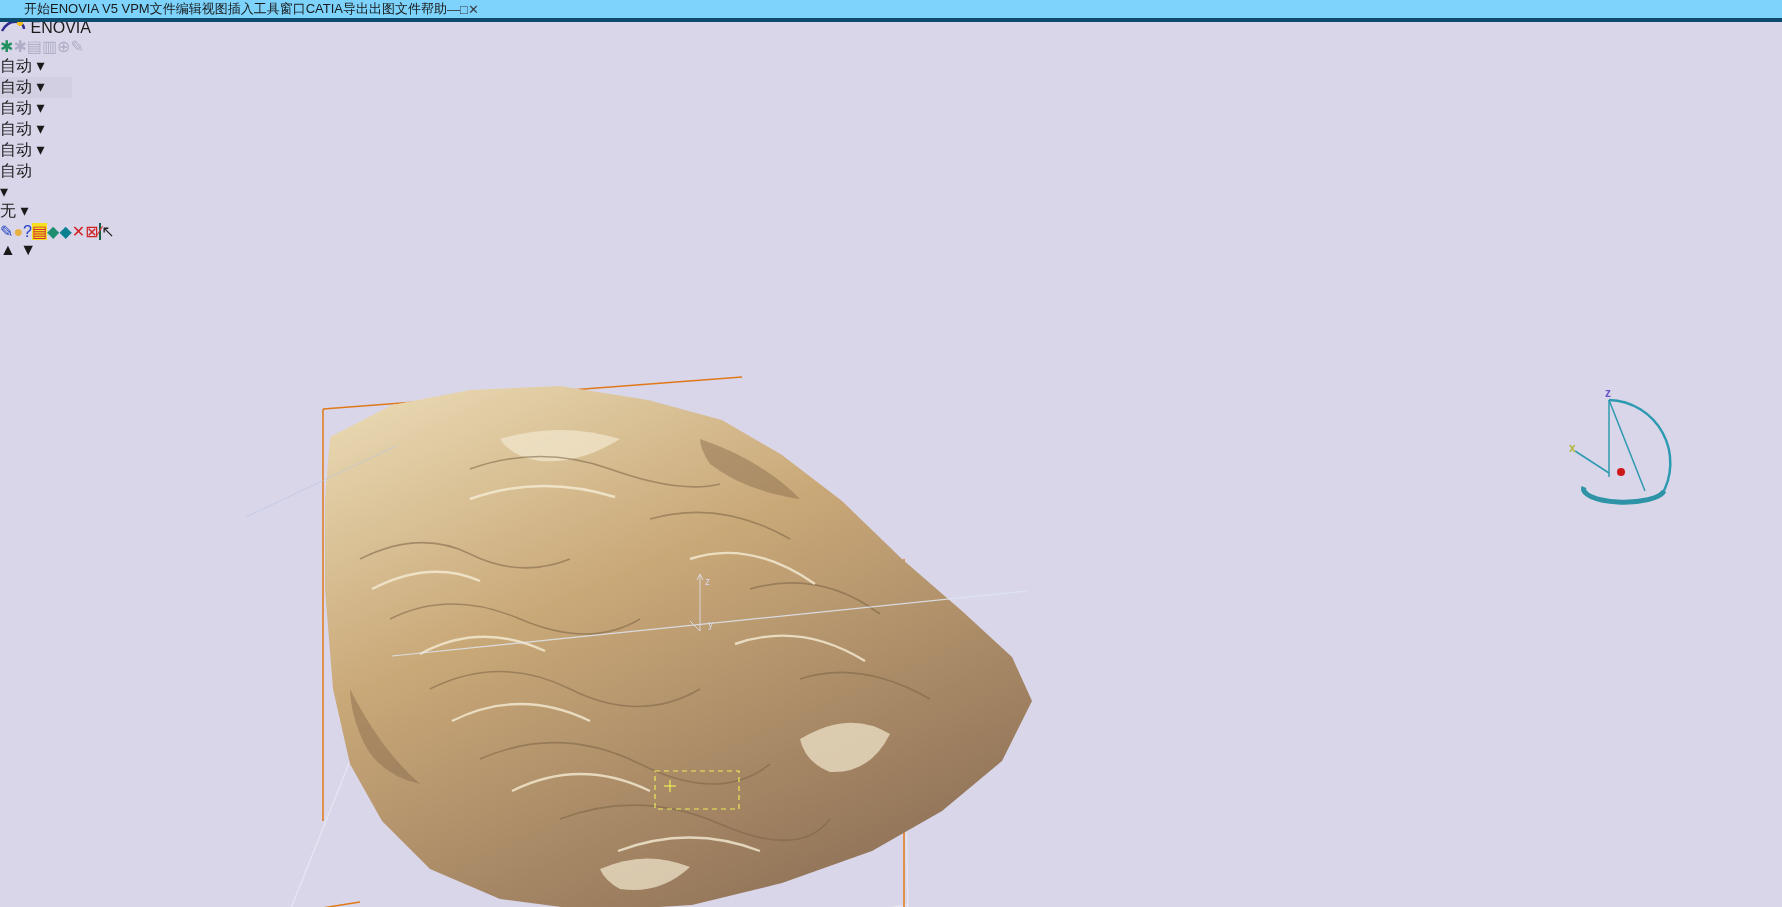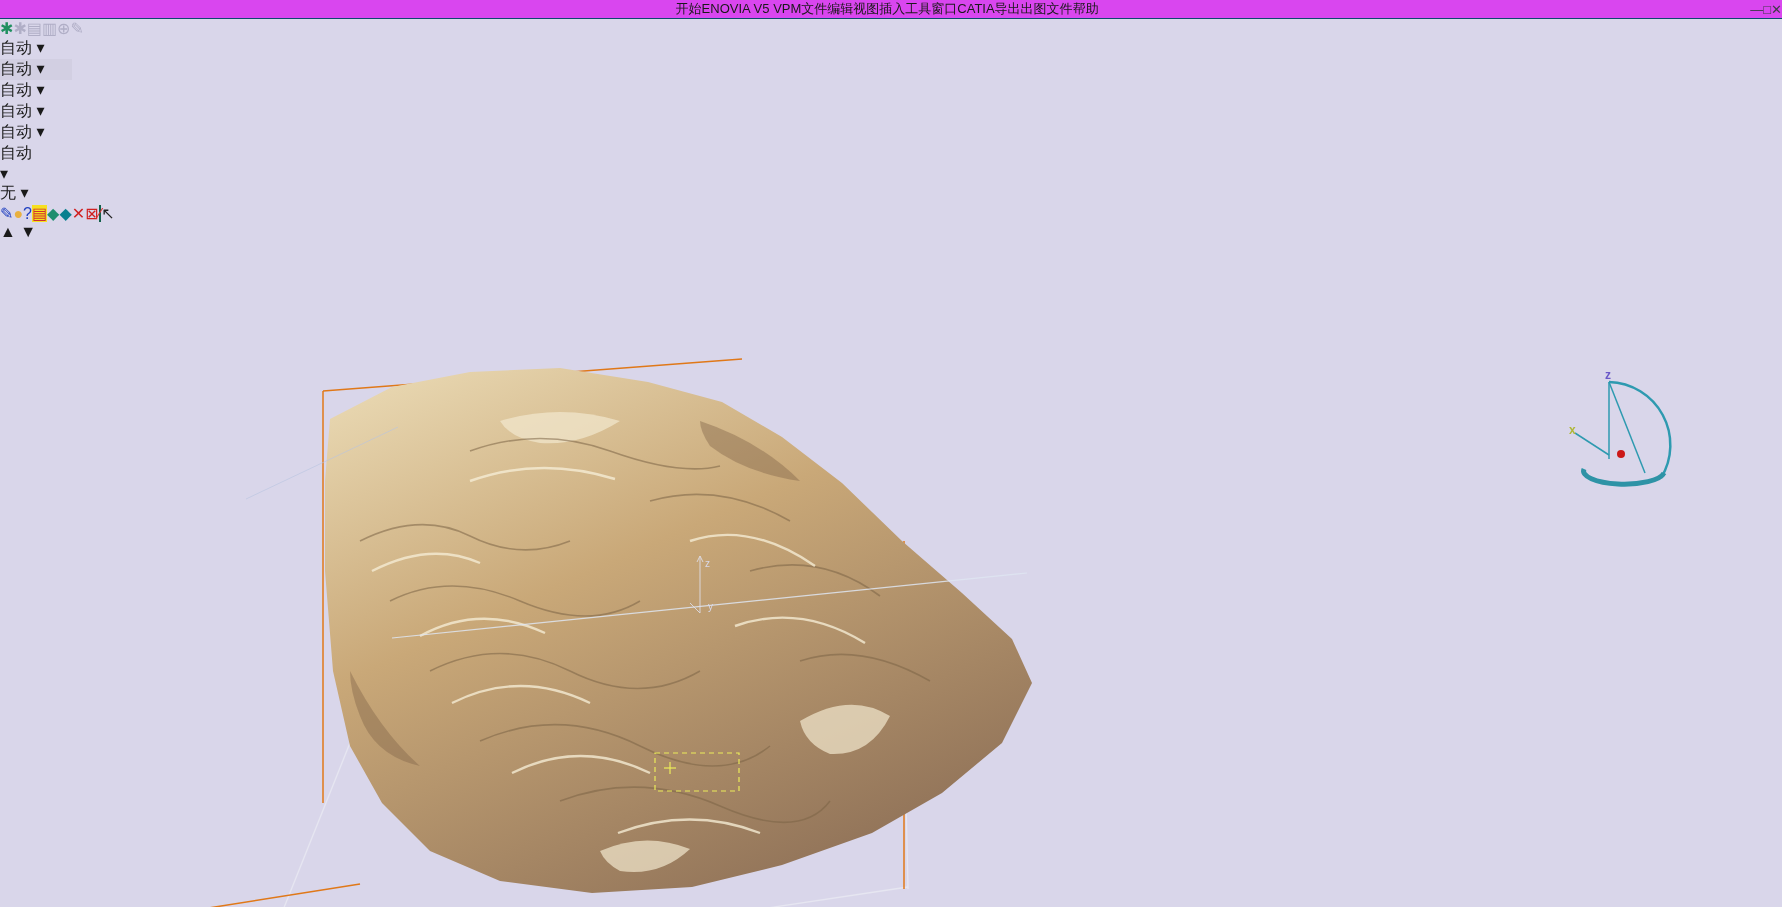--- a/index.html
+++ b/index.html
@@ -1,20 +1,20 @@
 <!DOCTYPE html>
 <html><head>
 <meta charset="utf-8">
 <style>
   html,body{margin:0;padding:0;background:#222;}
   #app{position:relative;width:1782px;height:907px;overflow:hidden;
        font-family:"Liberation Sans",sans-serif;background:#d9d6ea;color:#1a1a1a;}
   
-  .menubar{position:absolute;left:0;top:0;width:1782px;height:18px;background:#d946ef;
-           display:flex;align-items:center;font-size:13px;border-bottom:1px solid #0c4a6e;justify-content:space-between;}
+  .menubar{position:absolute;left:0;top:0;width:1782px;height:18px;background:#7dd3fc;
+           display:flex;align-items:center;font-size:13px;border-bottom:4px solid #0c4a6e;}
   .appicon{width:15px;height:14px;margin:0 6px 0 3px;border-radius:2px;flex:0 0 auto;
            background:radial-gradient(circle at 55% 45%,#f7a83c 0 28%,#173;}
   .appicon{background:radial-gradient(circle at 55% 45%,#f7a83c 0%,#c2541d 40%,#10103a 70%);}
   .menuitems{display:flex;gap:24px;align-items:center;height:18px;}
   .mitem{cursor:default;line-height:17px;padding:0 3px;white-space:nowrap;}
   .mitem.hl{background:#e7dfbc;border:1px solid #c9c19a;line-height:15px;}
   .wctrl{position:absolute;right:4px;top:0;display:flex;gap:4px;}
   .wbtn{width:16px!important;height:16px!important;font-size:10px!important;color:#3c3c46;border-radius:0!important;}
   
   .tbar{position:absolute;left:0;width:1782px;display:flex;align-items:center;
@@ -55,20 +55,27 @@
     <div class="wctrl">
       
     <span class="ticon wbtn" style="color: rgb(60, 60, 70);">—</span><span class="ticon wbtn" style="color: rgb(60, 60, 70);">□</span><span class="ticon wbtn" style="color: rgb(60, 60, 70);">✕</span></div>
   </div>
 
   <div class="tbar t1">
     
   <span class="ticon" style="color: rgb(14, 122, 92);">▲</span><span class="ticon" style="color: rgb(14, 122, 92);">△</span><span class="ticon" style="color: rgb(224, 160, 32);">▲</span><span class="ticon bg" style="color: rgb(224, 48, 48); background: rgb(20, 96, 74);">∕</span><span class="ticon" style="color: rgb(34, 34, 34);">2</span><span class="ticon bg" style="color: rgb(255, 255, 255); background: rgb(240, 128, 48);">+</span><span class="ticon bg" style="color: rgb(255, 255, 255); background: rgb(20, 96, 74);">★</span><span class="ticon" style="color: rgb(14, 122, 92);">◣</span><span class="ticon" style="color: rgb(232, 192, 32);">▼</span><span class="ticon" style="color: rgb(31, 158, 158);">◆</span><span class="vsep"></span><span class="ticon bg" style="color: rgb(208, 48, 48); background: rgb(228, 236, 248);">▶</span><span class="ticon bg" style="color: rgb(208, 48, 48); background: rgb(228, 236, 248);">◀</span><span class="vsep"></span><span class="ticon" style="color: rgb(192, 48, 96);">∷</span><span class="ticon" style="color: rgb(208, 48, 48);">✕</span><span class="ticon" style="color: rgb(85, 85, 85);">✂</span><span class="ticon" style="color: rgb(216, 160, 32);">Ω</span><span style="width: 26px; flex: 0 0 auto;"></span><span class="ticon" style="color: rgb(17, 17, 17);">·</span><span class="ticon" style="color: rgb(17, 17, 17);">∕</span><span class="ticon" style="color: rgb(85, 85, 85);">▱</span><span class="ticon" style="color: rgb(17, 17, 17);">○</span><span style="width: 26px; flex: 0 0 auto;"></span><span class="ticon" style="color: rgb(24, 40, 192);">U</span><span class="ticon bg" style="color: rgb(224, 48, 48); background: rgb(42, 122, 80);">▣</span><span class="ticon" style="color: rgb(176, 48, 48);">✱</span><span class="ticon bg" style="color: rgb(255, 255, 255); background: rgb(42, 122, 80);">▦</span><span class="ticon bg" style="color: rgb(224, 48, 48); background: rgb(42, 122, 80);">◧</span><span class="ticon" style="color: rgb(32, 64, 192);">▤</span><span class="ticon" style="color: rgb(48, 96, 192);">◉</span><span class="ticon" style="color: rgb(184, 184, 200);">◌</span><span class="vsep"></span><span class="ticon" style="color: rgb(192, 48, 144);">◈</span><span class="ticon" style="color: rgb(42, 122, 80);">▦</span><span class="ticon" style="color: rgb(208, 48, 48);">⇄</span><span class="ticon" style="color: rgb(10, 128, 144);">a</span><span class="ticon" style="color: rgb(208, 96, 160);">✓</span><span class="ticon" style="color: rgb(112, 48, 192);">√</span><span class="vsep"></span><span class="ticon" style="color: rgb(32, 48, 192);">∿</span><span class="ticon" style="color: rgb(16, 144, 144);">○</span><span class="ticon" style="color: rgb(16, 144, 144);">✱</span><span class="vsep"></span><span class="ticon" style="color: rgb(128, 96, 192);">☺</span></div>
 
   <div class="tbar t2">
+    <div class="logo">
+      <svg width="26" height="14">
+        <path d="M2,12 Q8,1 18,3 Q24,5 24,10" fill="none" stroke="#2a2a8c" stroke-width="2.4"></path>
+        <circle cx="20" cy="4" r="3" fill="#f0c020"></circle>
+      </svg>
+      <span class="logotxt">ENOVIA</span>
+    </div>
     <div class="t2grp">
       
     <span class="ticon" style="color: rgb(32, 144, 96);">✱</span><span class="ticon" style="color: rgb(176, 174, 198);">✱</span><span class="ticon" style="color: rgb(176, 174, 198);">▤</span><span class="ticon" style="color: rgb(176, 174, 198);">▥</span><span style="width: 10px; flex: 0 0 auto;"></span><span class="ticon" style="color: rgb(176, 174, 198);">⊕</span><span class="ticon" style="color: rgb(176, 174, 198);">✎</span></div>
     <div class="t2grp drops">
 
     <div class="drop" style="width: 72px;">
           <span class="dval">自动</span>
           <span class="darr">▾</span>
         </div>
         <div class="drop" style="width: 72px; background: rgb(210, 207, 226);">

